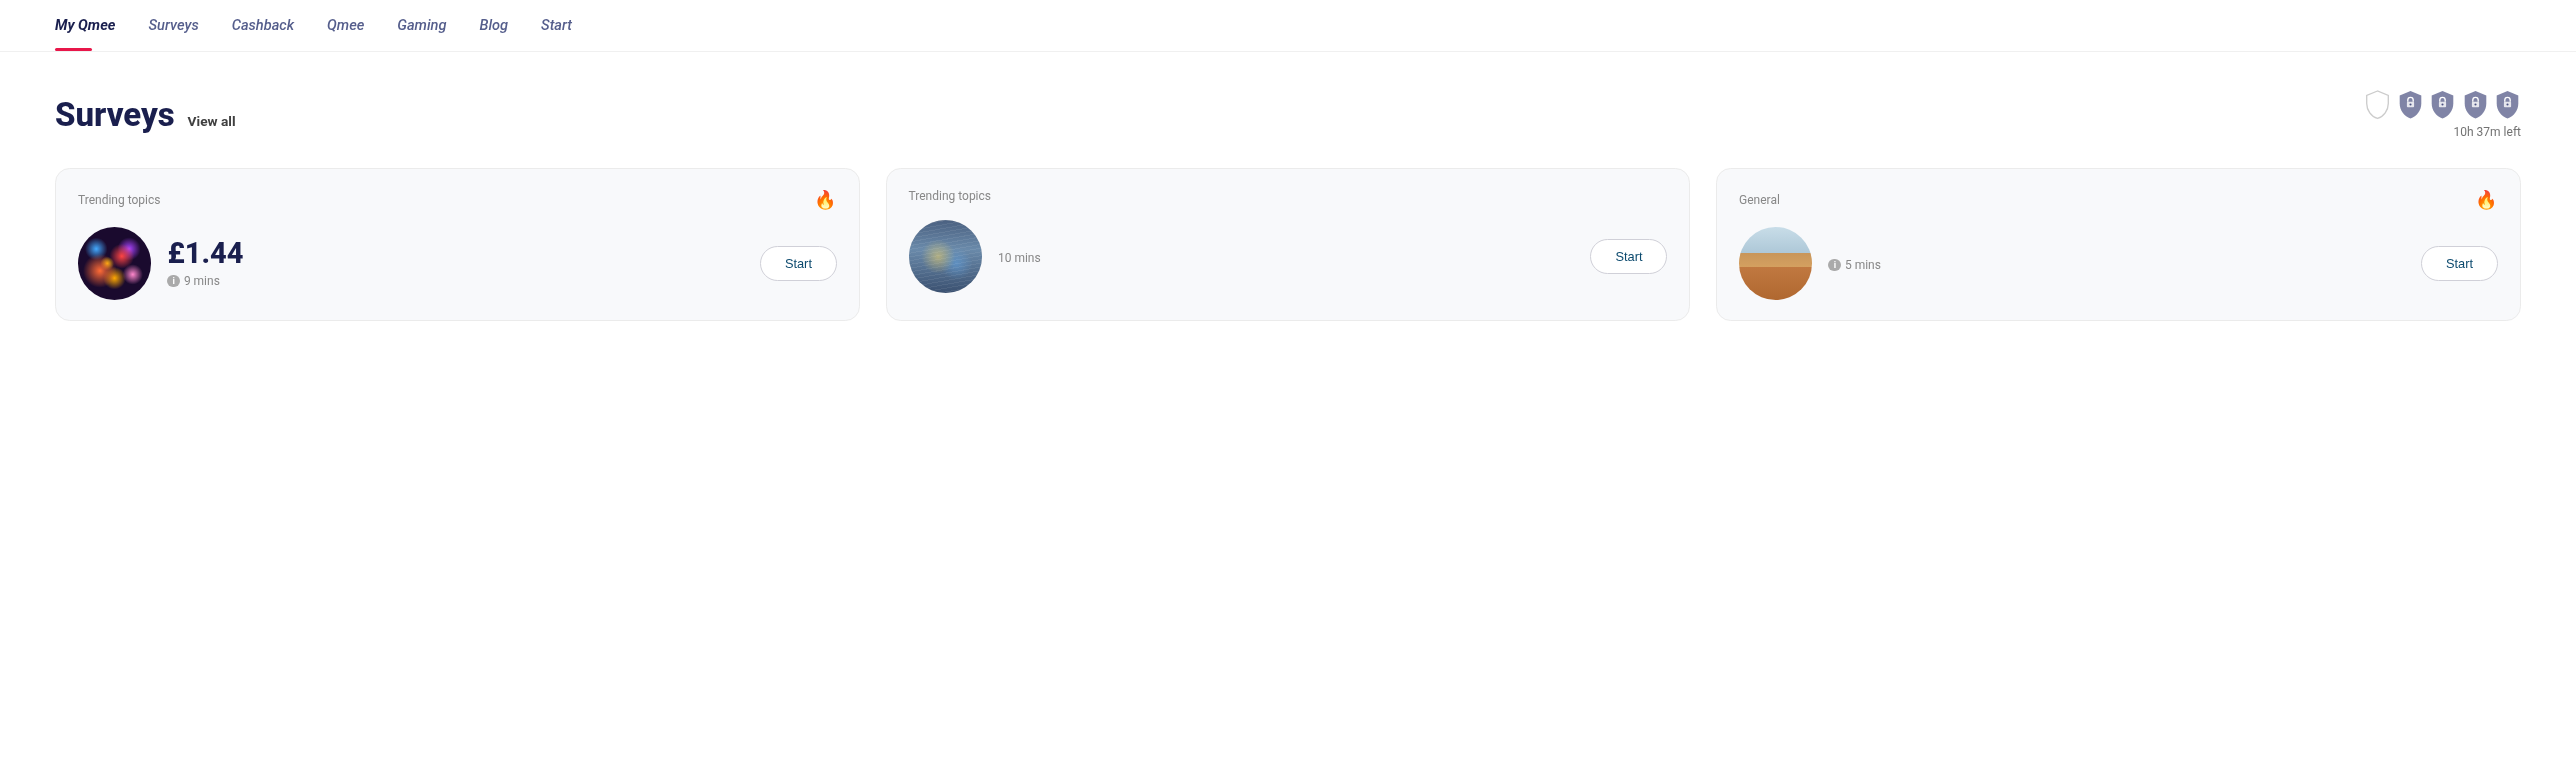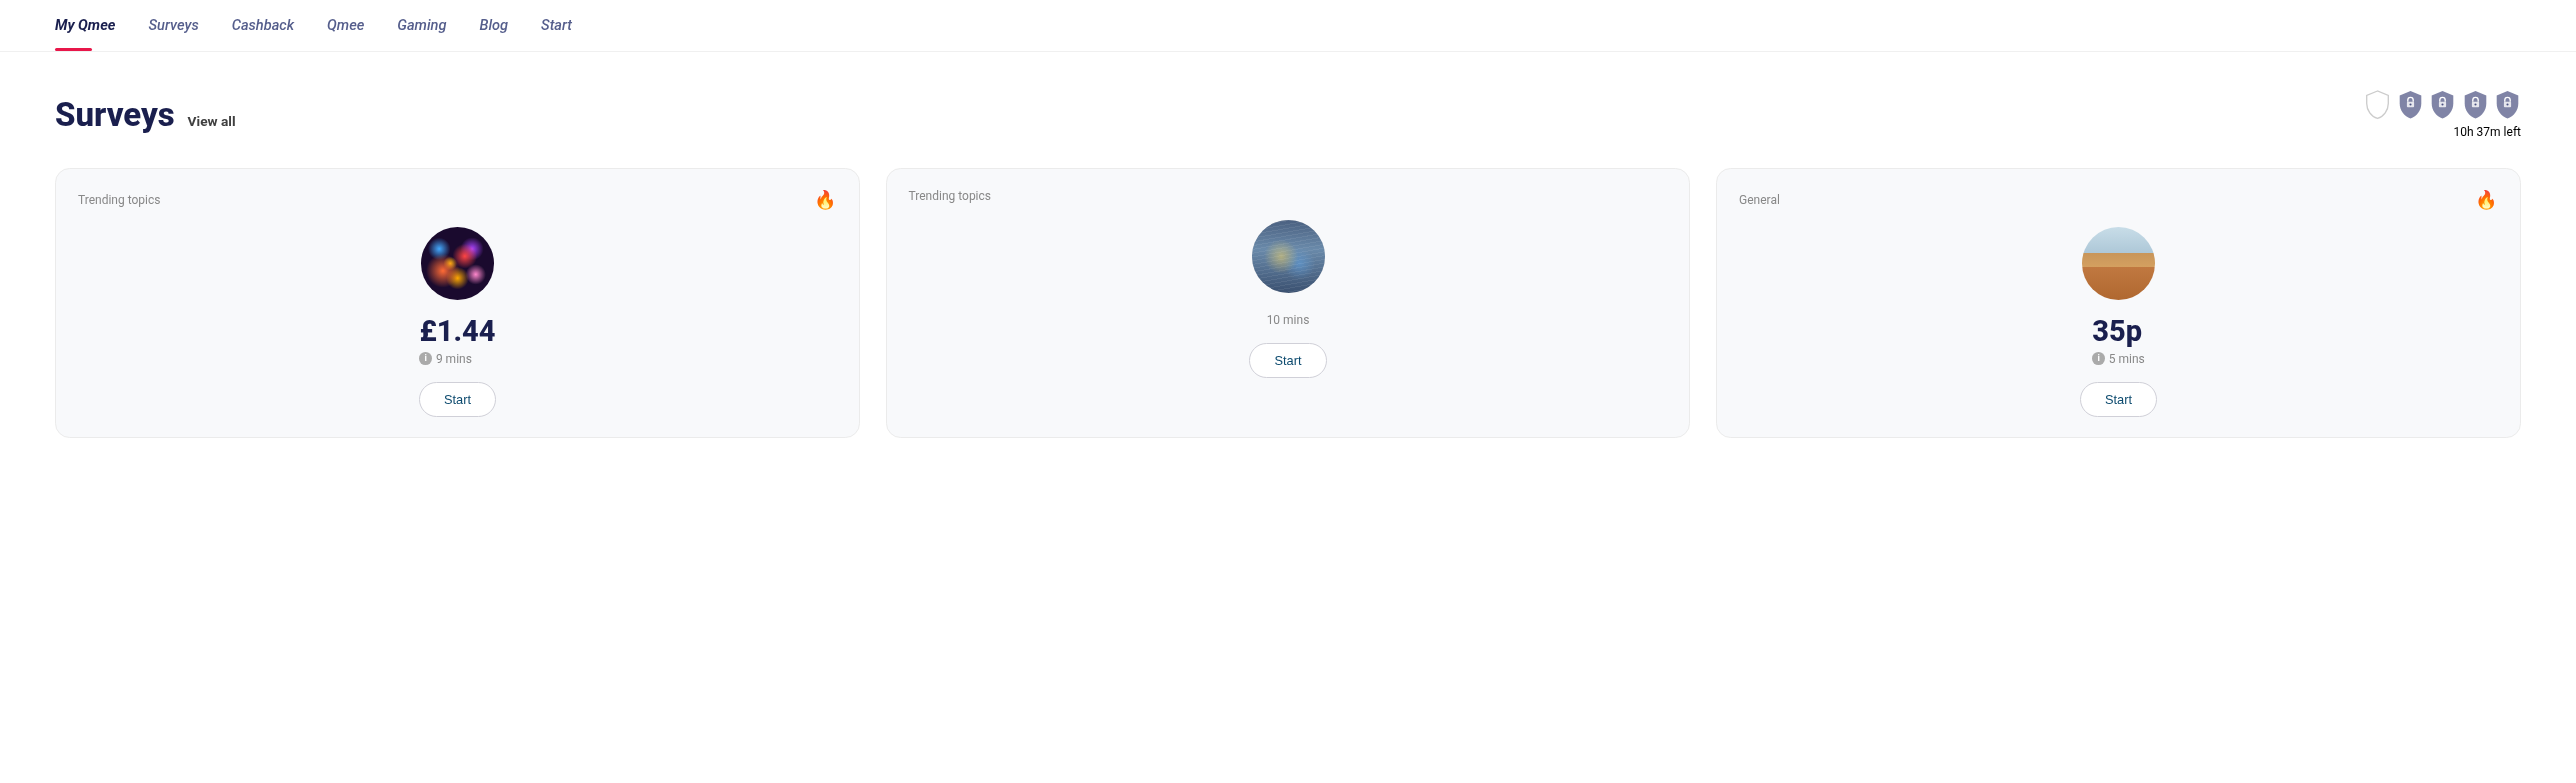--- a/index.html
+++ b/index.html
@@ -79,21 +79,21 @@
       align-items: flex-end;
       gap: 5.5px;
     }
     .badge-icons {
       display: flex;
       gap: 5.5px;
       align-items: center;
     }
     .badge-timer {
       font-size: 12px;
-      color: #000000;
+      color: #737373;
     }
 
     
     .cards-row {
       display: flex;
       gap: 25.6px;
       justify-content: center;
     }
     .survey-card {
       background: #f8f9fb;
@@ -114,21 +114,20 @@
       color: #888;
       font-weight: 400;
     }
     .fire-icon {
       font-size: 18px;
     }
     .card-body {
       display: flex;
       align-items: center;
       gap: 16.4px;
-      flex-direction: column;
     }
     .card-image {
       width: 73px;
       height: 73px;
       border-radius: 50%;
       overflow: hidden;
       flex-shrink: 0;
       background: #ccc;
       display: flex;
       align-items: center;
@@ -325,21 +324,20 @@
     <div class="survey-card">
       <div class="card-header">
         <span class="card-category">General</span>
         <span class="fire-icon">🔥</span>
       </div>
       <div class="card-body">
         <div class="card-image">
           <div class="img-desert"></div>
         </div>
         <div class="card-info">
-          <div class="card-amount">35p</div>
           <div class="card-duration">
             <span class="info-circle">i</span>
             <span>5 mins</span>
           </div>
         </div>
         <button class="start-btn">Start</button>
       </div>
     </div>
   </div>
 </main>

